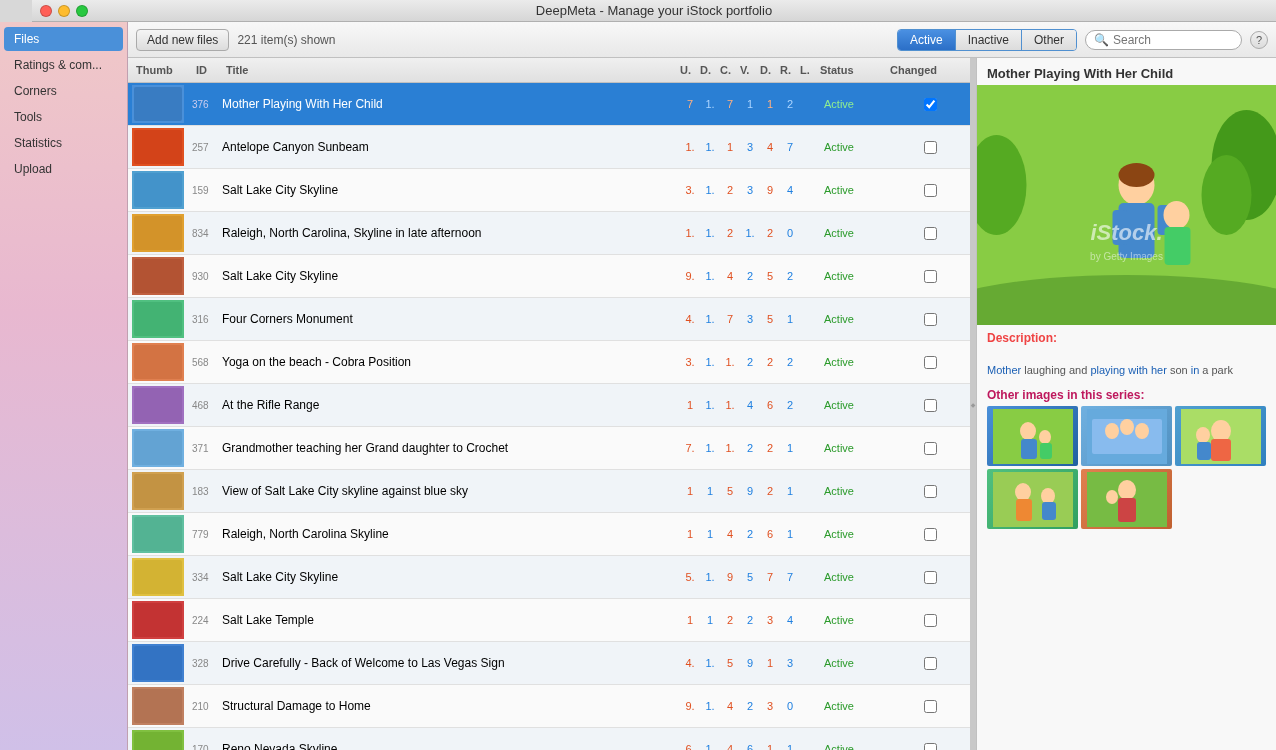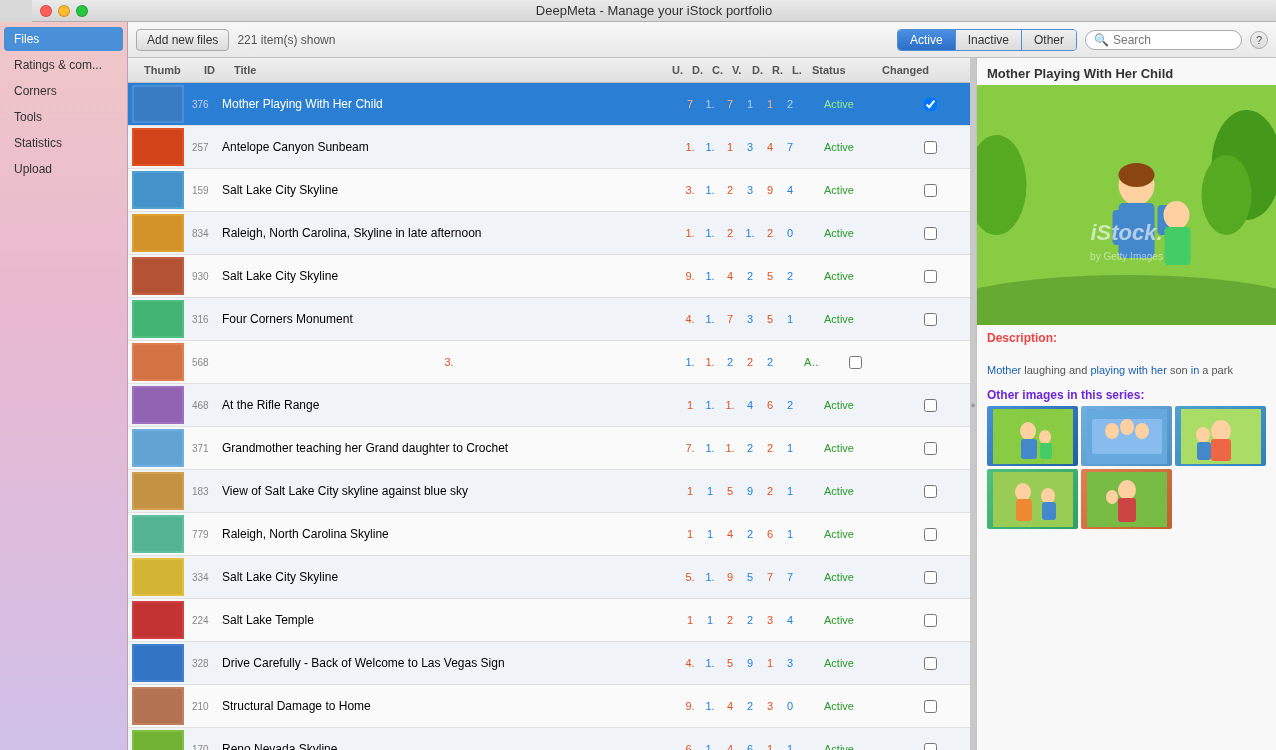--- a/index.html
+++ b/index.html
@@ -191,21 +191,21 @@
       overflow: hidden;
       position: relative;
     }
 
     
     .table-header {
       display: grid;
       grid-template-columns: 60px 30px 1fr 20px 20px 20px 20px 20px 20px 20px 70px 80px;
       background: linear-gradient(to bottom, #f0f0f0, #e0e0e0);
       border-bottom: 1px solid #c0c0c0;
-      padding: 4px 12px;
+      padding: 4px 4px;
       font-size: 11px;
       color: #555;
       font-weight: 600;
     }
     .th-cell {
       padding: 2px 4px;
       white-space: nowrap;
     }
 
     
@@ -339,21 +339,21 @@
     }
     .detail-desc-text {
       font-size: 11px;
       color: #555;
       line-height: 1.4;
       margin-top: 18px;
     }
     .detail-series-label {
       font-size: 12px;
       font-weight: 600;
-      color: #6d28d9;
+      color: #be185d;
       padding: 4px 10px 2px;
     }
     .series-grid {
       display: grid;
       grid-template-columns: repeat(3, 1fr);
       gap: 3px;
       padding: 2px 10px;
     }
     .series-thumb {
       height: 60px;
@@ -602,20 +602,21 @@
             <div class="table-row">
     <div class="td-cell thumb-cell">
       <div class="thumb-placeholder" style="background: linear-gradient(135deg, #e08050, #c06030)">
         <svg width="52" height="38" viewBox="0 0 52 38">
           <rect width="52" height="38" fill="#e08050"></rect>
           <rect x="2" y="2" width="48" height="34" fill="#c06030" opacity="0.4" rx="2"></rect>
         </svg>
       </div>
     </div>
     <div class="td-cell id-cell">568</div>
+    <div class="td-cell title-cell">Yoga on the beach - Cobra Position</div>
     <div class="td-cell num-cell">3.</div>
     <div class="td-cell num-cell2">1.</div>
     <div class="td-cell num-cell">1.</div>
     <div class="td-cell num-cell2">2</div>
     <div class="td-cell num-cell">2</div>
     <div class="td-cell num-cell2">2</div>
     <div class="td-cell"></div>
     <div class="td-cell status-cell">Active</div>
     <div class="td-cell checkbox-cell">
       <input type="checkbox" class="row-checkbox" style="">

